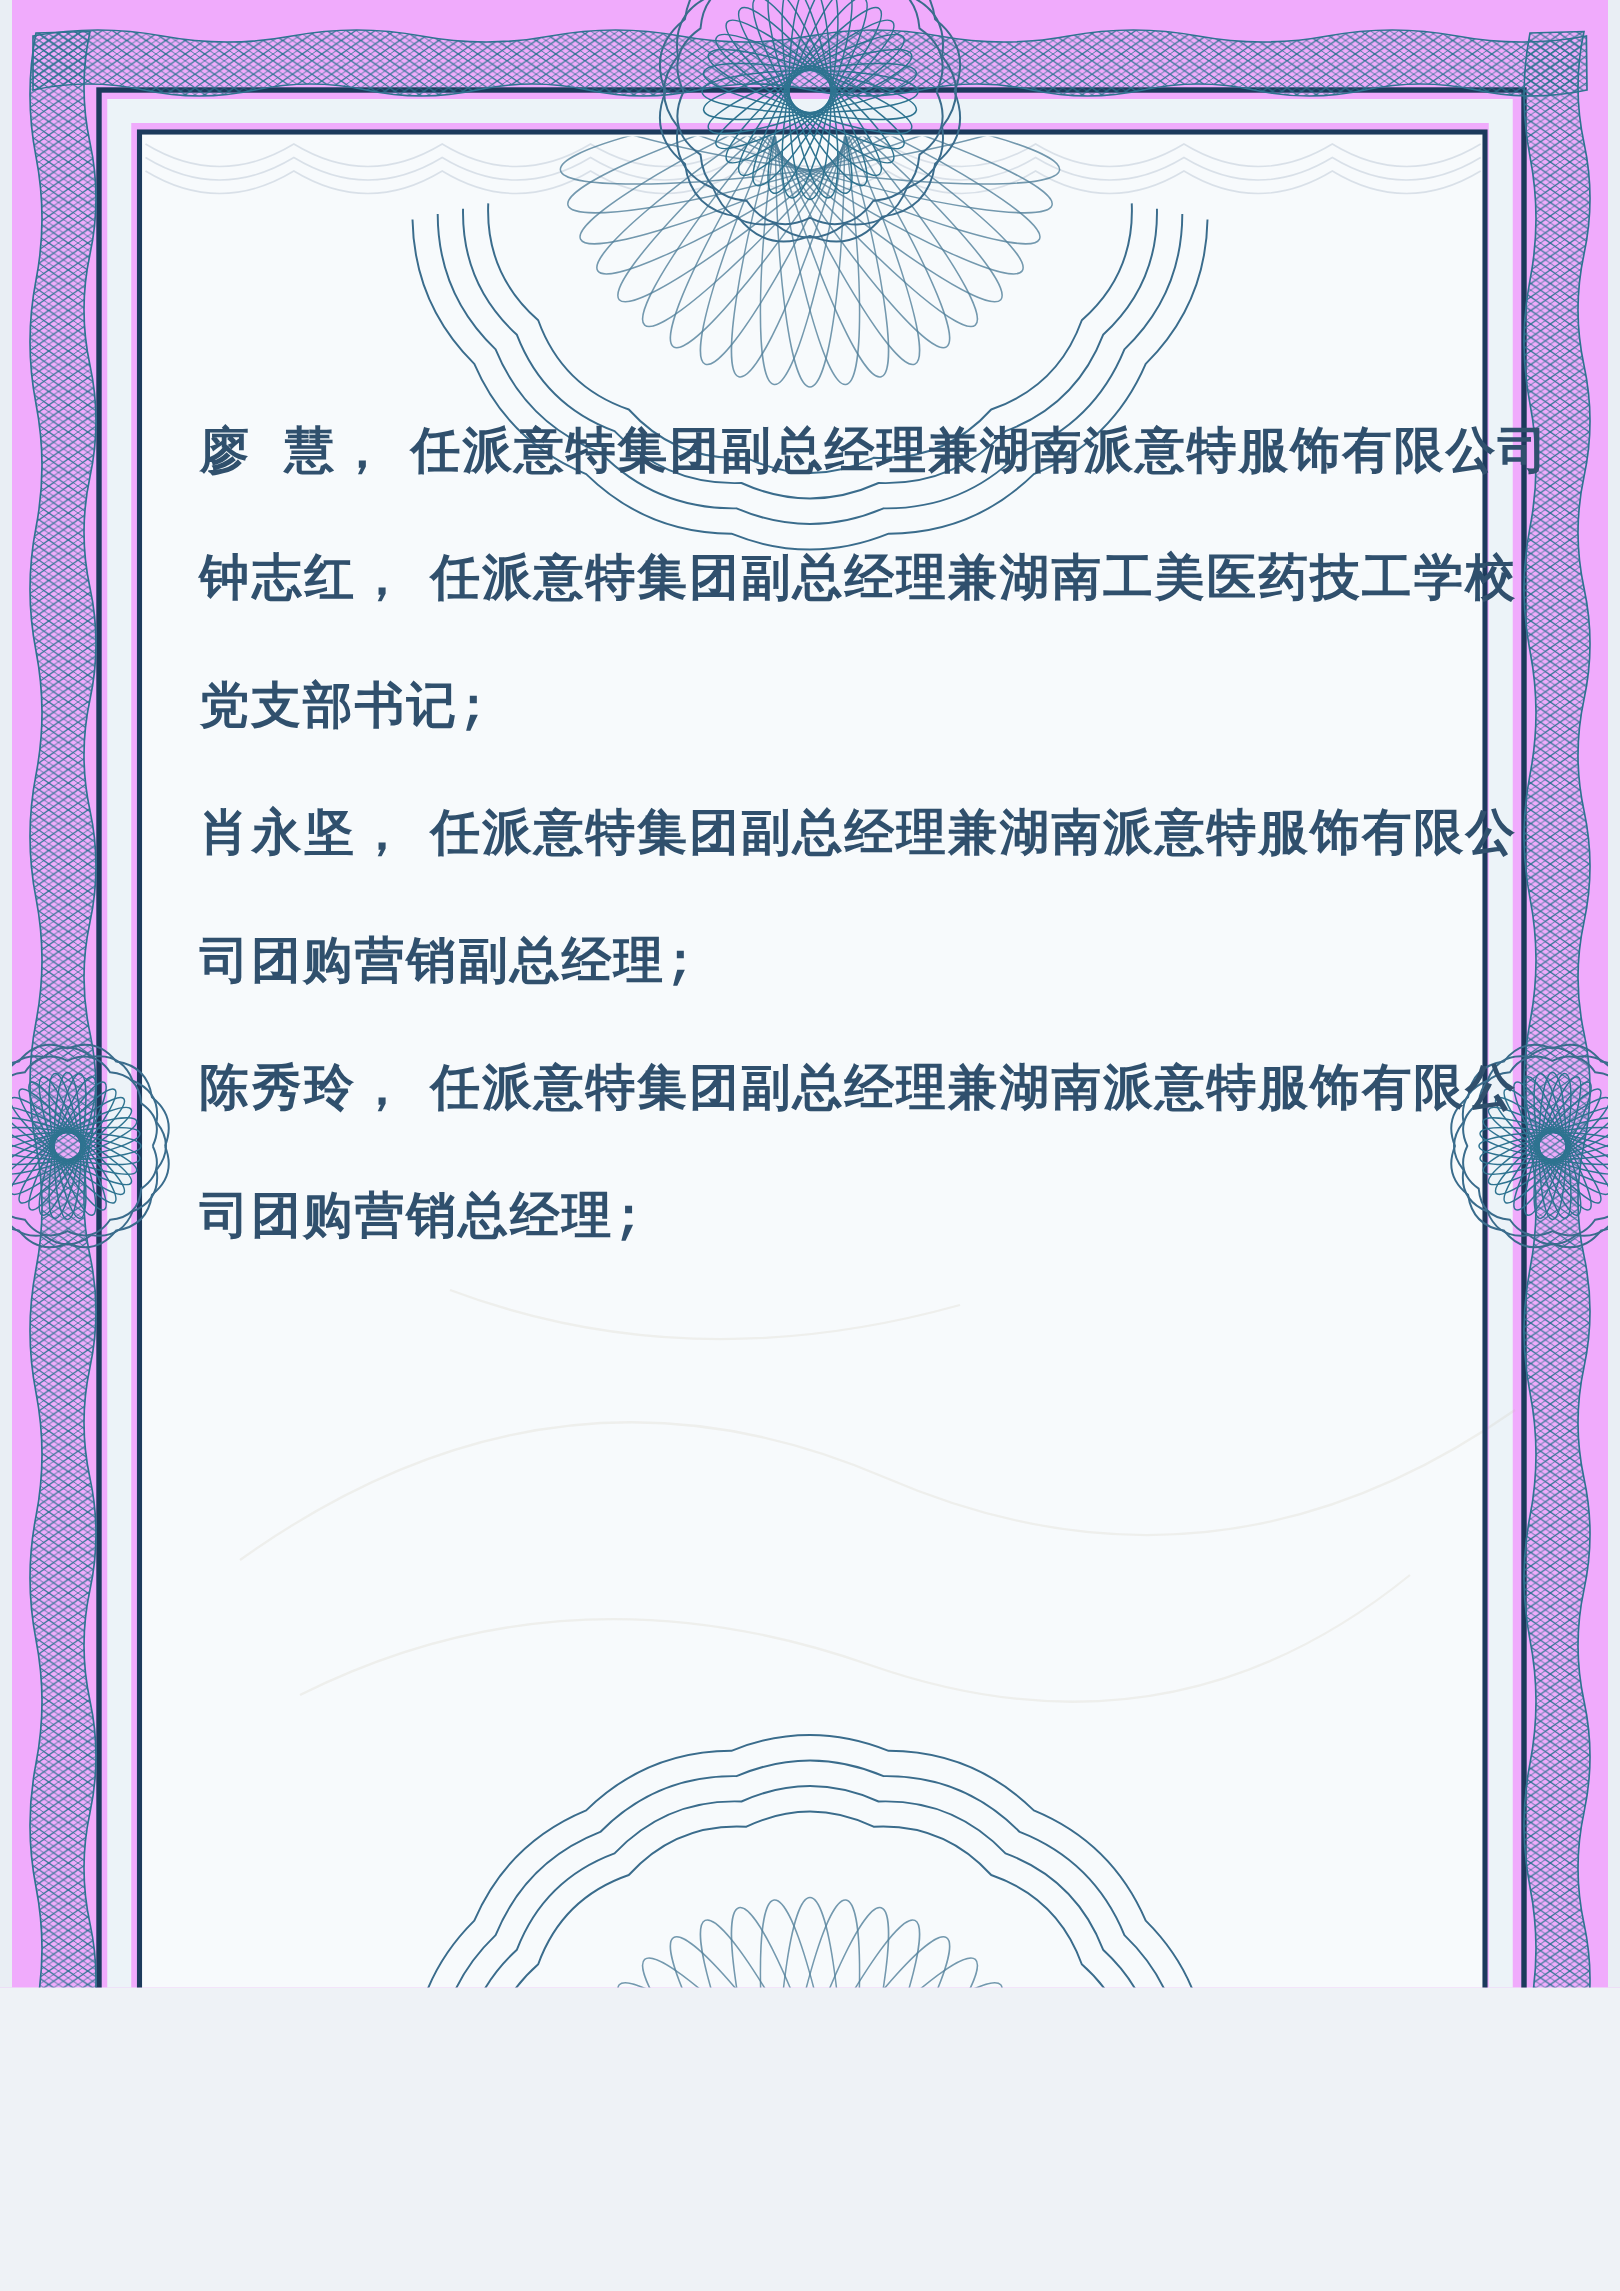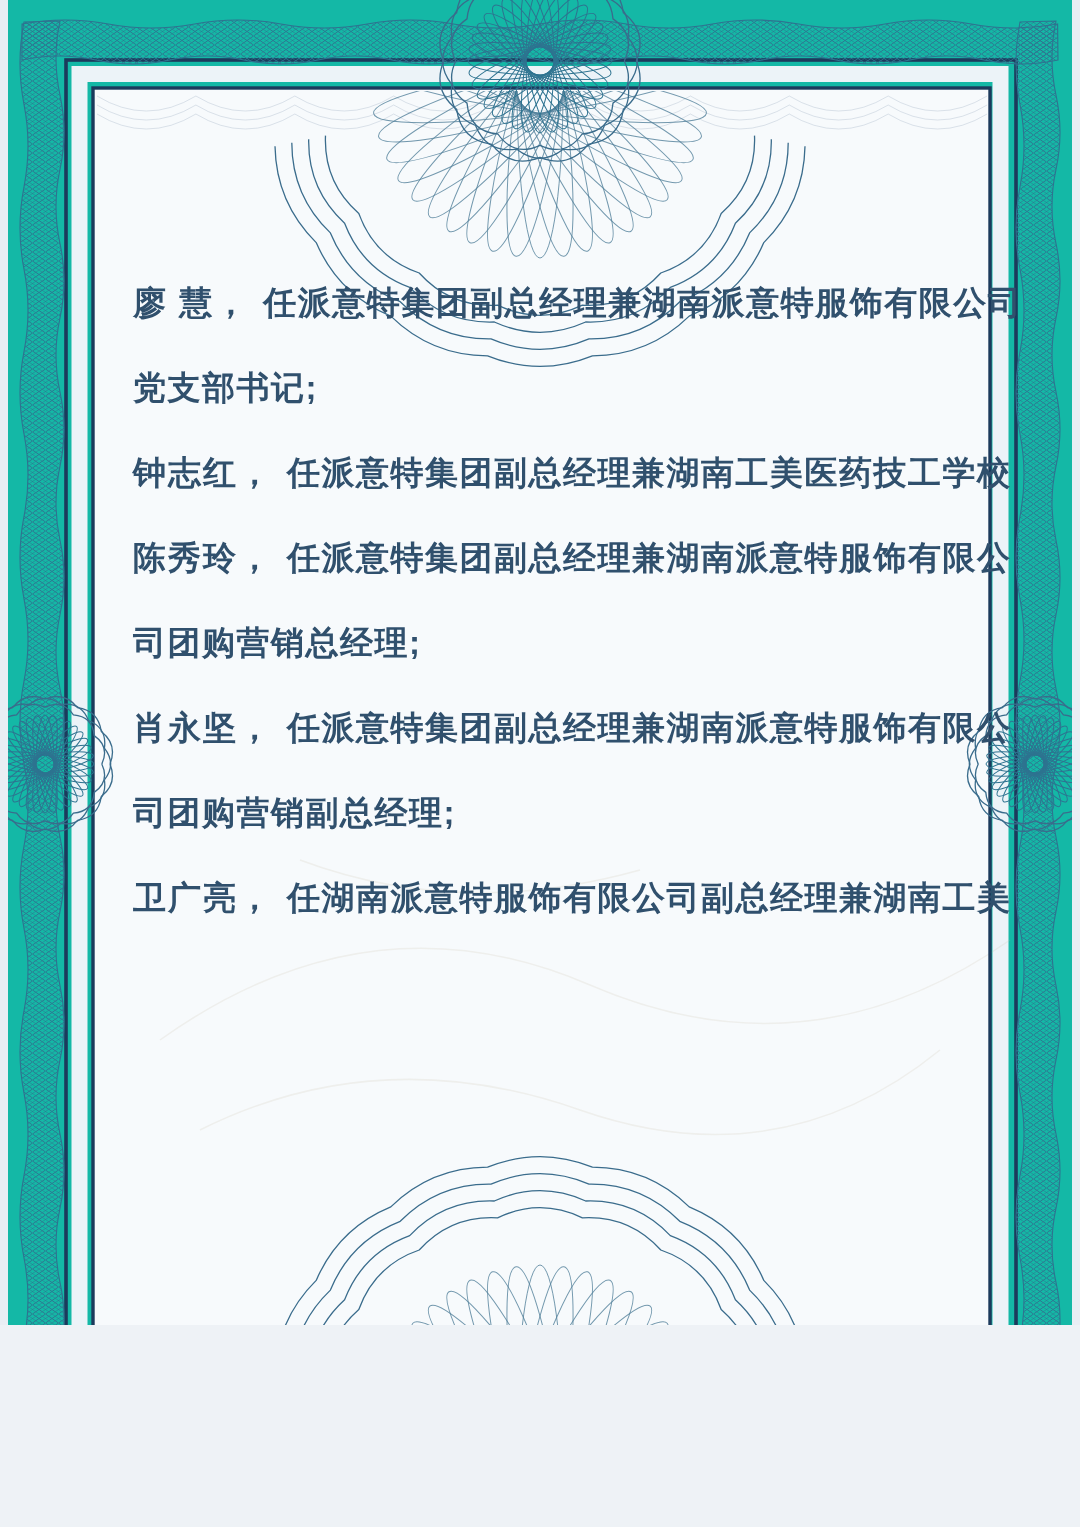--- a/index.html
+++ b/index.html
@@ -1,19 +1,19 @@
 <!DOCTYPE html>
 <html><head>
 <meta charset="utf-8">
 <style>
   html,body{margin:0;padding:0;}
   body{background:#eef2f6;font-family:"Liberation Sans","DejaVu Sans",sans-serif;}
   .page{
     position:relative;width:1080px;height:1325px;
-    background:#14b8a6;overflow:hidden;
+    background:#f0abfc;overflow:hidden;font-family:Liberation Mono, monospace;
   }
   #deco{position:absolute;left:0;top:0;}
   .content{
     position:absolute;left:133px;top:260px;width:860px;
     color:#30506d;font-size:33px;letter-spacing:1.5px;font-weight:600;
     z-index:2;
   }
   .line{height:85px;line-height:85px;white-space:nowrap;}
   .name{font-weight:800;letter-spacing:2px;padding-right:14px;}
 </style>
@@ -222,33 +222,32 @@
       <rect x="0" y="1519" width="1080" height="8" fill="#e6ecf2"></rect>
     </svg>
 
   <div class="content">
 
     <div class="entry">
       <div class="line"><span class="name">廖 慧，</span><span>任派意特集团副总经理兼湖南派意特服饰有限公司</span></div>
     </div>
 
     <div class="entry">
+      <div class="line"><span class="name">钟志红，</span><span>任派意特集团副总经理兼湖南工美医药技工学校</span></div>
       <div class="line">党支部书记;</div>
-      <div class="line"><span class="name">钟志红，</span><span>任派意特集团副总经理兼湖南工美医药技工学校</span></div>
+    </div>
+
+    <div class="entry">
+      <div class="line"><span class="name">肖永坚，</span><span>任派意特集团副总经理兼湖南派意特服饰有限公</span></div>
+      <div class="line">司团购营销副总经理;</div>
     </div>
 
     <div class="entry">
       <div class="line"><span class="name">陈秀玲，</span><span>任派意特集团副总经理兼湖南派意特服饰有限公</span></div>
       <div class="line">司团购营销总经理;</div>
     </div>
 
     <div class="entry">
-      <div class="line"><span class="name">肖永坚，</span><span>任派意特集团副总经理兼湖南派意特服饰有限公</span></div>
-      <div class="line">司团购营销副总经理;</div>
-    </div>
-
-    <div class="entry">
-      <div class="line"><span class="name">卫广亮，</span><span>任湖南派意特服饰有限公司副总经理兼湖南工美</span></div>
     </div>
 
 
   </div>
 </div>
 
 </body></html>

